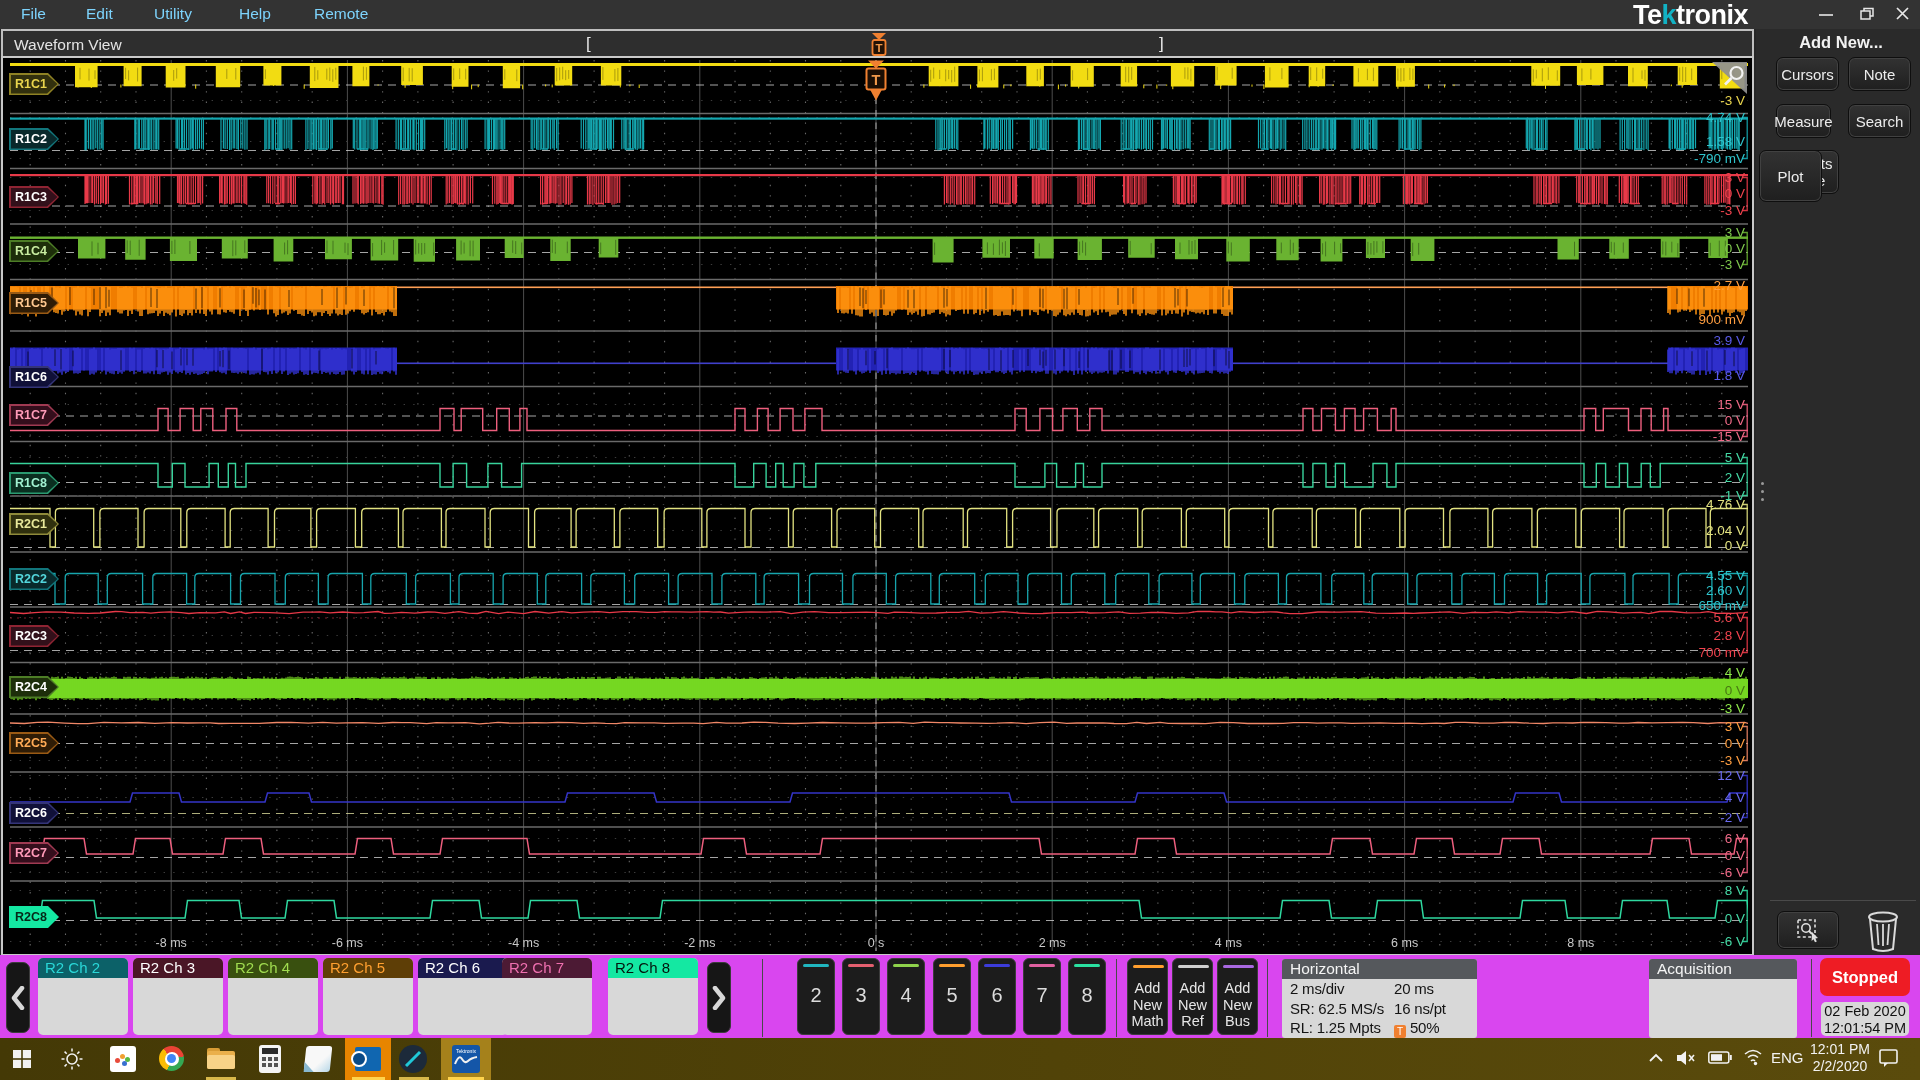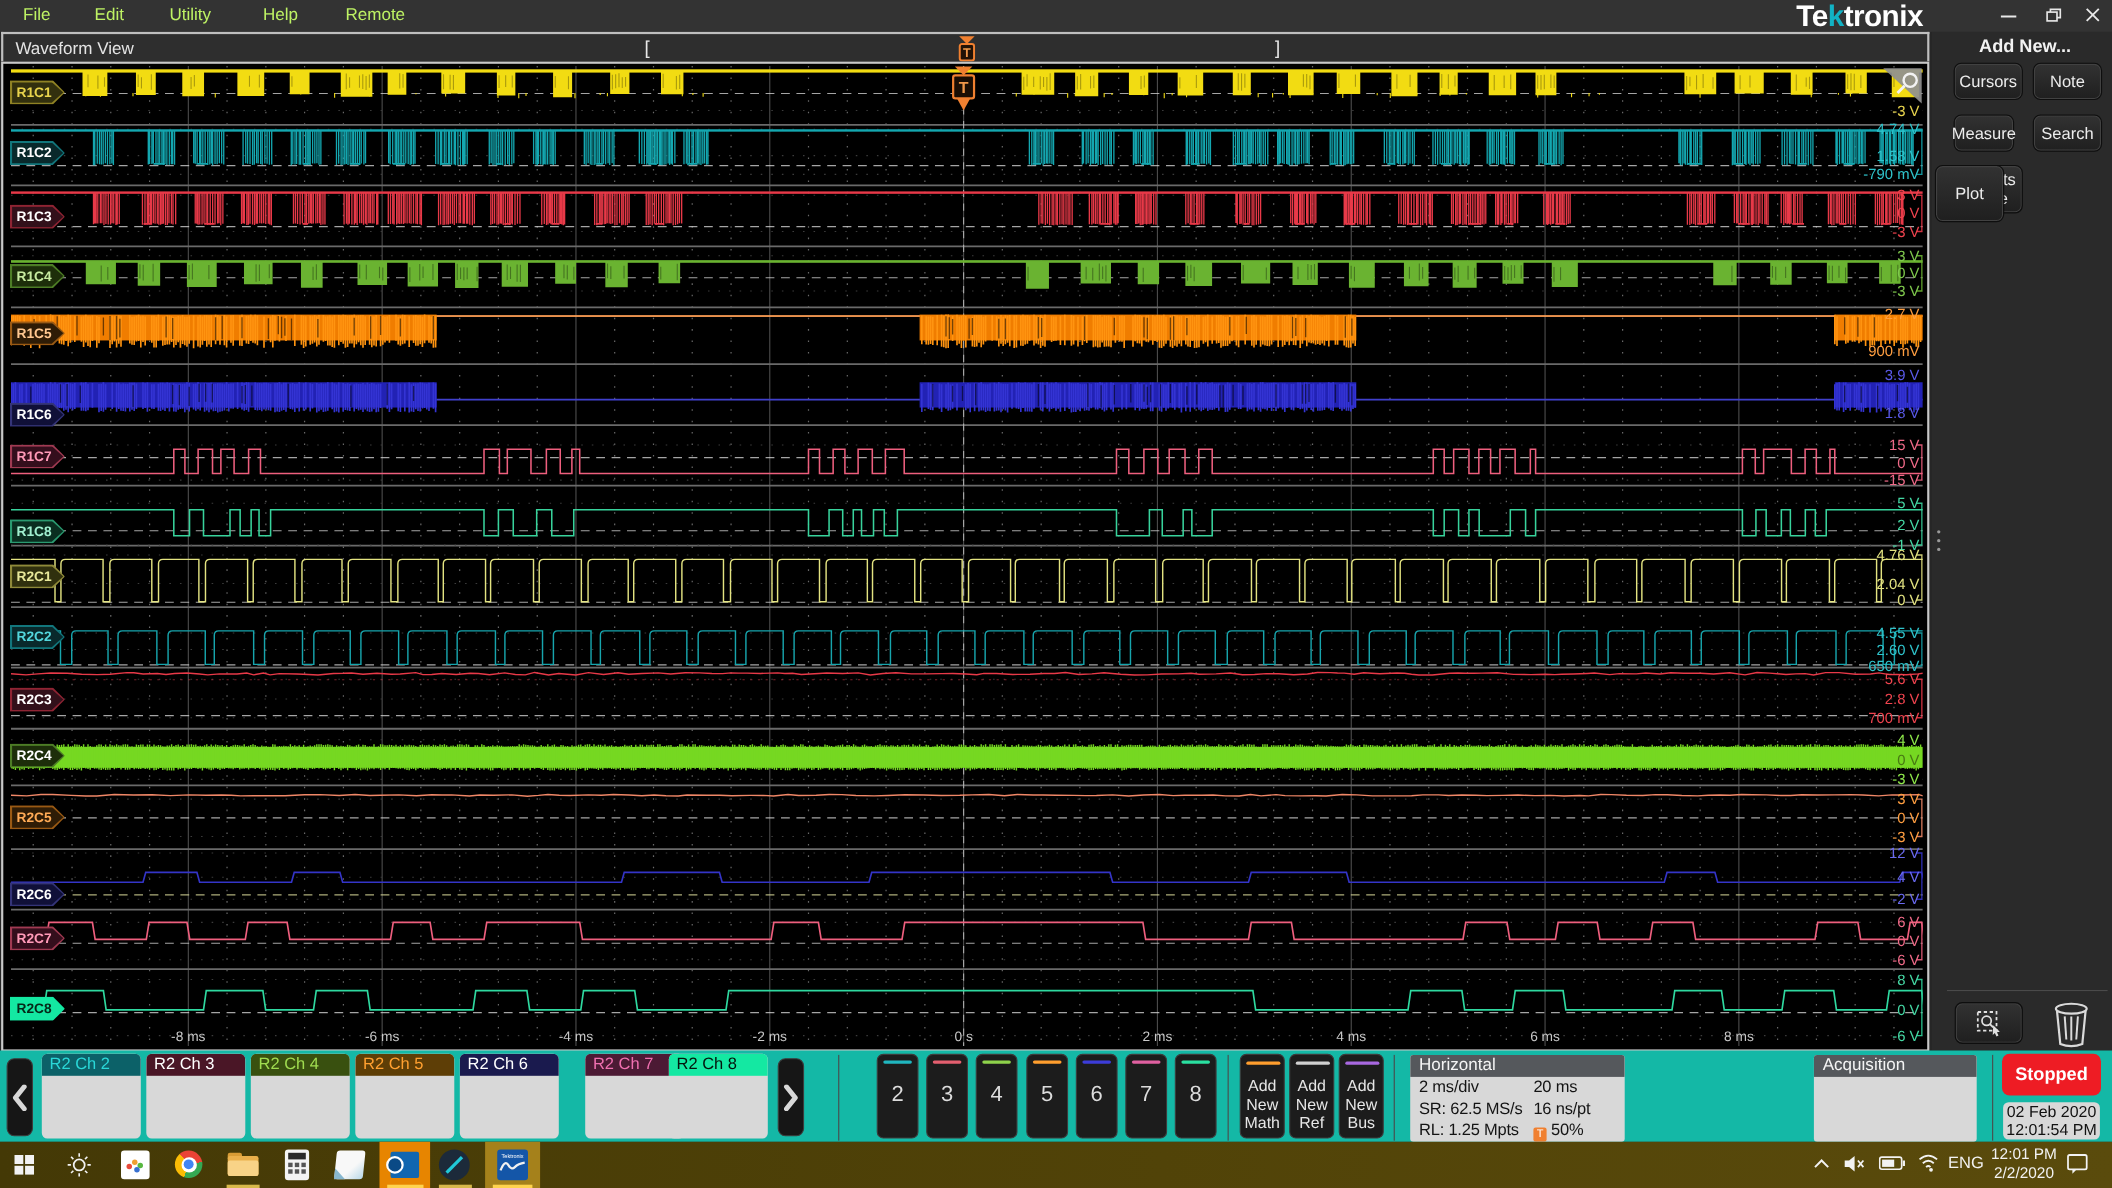--- a/index.html
+++ b/index.html
@@ -1,24 +1,24 @@
 <!DOCTYPE html>
 <html><head><meta charset="utf-8"><style>
 *{margin:0;padding:0;box-sizing:border-box}
 html,body{width:1920px;height:1080px;overflow:hidden;background:#262626;font-family:"Liberation Sans",sans-serif}
 .abs{position:absolute}
 #menubar{left:0;top:0;width:1920px;height:29px;background:#333333}
-.menuitem{position:absolute;top:5px;color:#bef264;font-size:15.5px}
+.menuitem{position:absolute;top:5px;color:#7dd3fc;font-size:15.5px}
 #logo{position:absolute;left:1633px;top:0px;color:#fff;font-size:27px;font-weight:bold;letter-spacing:-0.5px}
 #wfheader{left:1px;top:29px;width:1753px;height:26.5px;background:#2e2e2e;border:2px solid #bfbfbf;border-bottom:none}
 #wfheader .t{position:absolute;left:11px;top:5px;color:#e4e4e4;font-size:15.5px}
 #plotwrap{left:1px;top:55.5px;width:1753px;height:900px;background:#000;border:2.5px solid #c8c8c8}
 #rightpanel{left:1756px;top:29px;width:164px;height:926px;background:#2a2a2a}
 .rbtn{position:absolute;background:linear-gradient(#323232,#1f1f1f);border:1px solid #0e0e0e;box-shadow:inset 0 0 0 1px #414141;border-radius:7px;color:#ececec;font-size:15px;display:flex;align-items:center;justify-content:center;text-align:center;line-height:17px}
-#bottombar{left:0;top:955px;width:1920px;height:83px;background:#14b8a6}
+#bottombar{left:0;top:955px;width:1920px;height:83px;background:#d946ef}
 .navbtn{position:absolute;top:7px;width:24px;height:71px;background:#161616;border:1px solid #3c3c3c;border-radius:7px;color:#d8d8d8;display:flex;align-items:center;justify-content:center;font-size:27px;font-weight:bold}
 .chtab{position:absolute;top:3px;width:90px;height:77px;border-radius:5px;overflow:hidden;background:#d8d8d8}
 .chtab .hd{height:20px;font-size:15px;padding-left:7px;line-height:20px}
 .numbtn{position:absolute;top:3px;width:38px;height:77px;background:#1c1c1c;border:1px solid #3c3c3c;border-radius:6px;color:#dcdcdc;font-size:20px;text-align:center;line-height:72px}
 .numbtn .cl{position:absolute;left:5px;top:5px;width:26px;height:3px;border-radius:2px}
 .addbtn{position:absolute;top:3px;width:41px;height:77px;background:#1c1c1c;border:1px solid #3c3c3c;border-radius:6px;color:#e6e6e6;font-size:14.5px;text-align:center;line-height:16.5px;padding-top:21px}
 .addbtn .cl{position:absolute;left:5px;top:6px;width:31px;height:3px;border-radius:2px}
 .panel{position:absolute;top:4px;height:79px;background:#d8d8d8;border-radius:3px;overflow:hidden}
 .panel .hd{height:20px;background:#55585c;color:#f4f4f4;font-size:15.5px;padding-left:8px;line-height:20px}
 .panel .bd{font-size:15px;color:#141414;padding:1px 8px;letter-spacing:-0.2px}
@@ -281,21 +281,21 @@
     </div>
 <div class="chtab" style="left:228px">
       <div class="hd" style="background:#39500f;color:#a0dc50">R2 Ch 4</div>
     </div>
 <div class="chtab" style="left:323px">
       <div class="hd" style="background:#5e3e06;color:#ffa030">R2 Ch 5</div>
     </div>
 <div class="chtab" style="left:418px">
       <div class="hd" style="background:#1a1a4e;color:#ffffff">R2 Ch 6</div>
     </div>
-<div class="chtab" style="left:532px">
+<div class="chtab" style="left:502px">
       <div class="hd" style="background:#4c1a34;color:#f070b0">R2 Ch 7</div>
     </div>
 <div class="chtab" style="left:608px">
       <div class="hd" style="background:#14e8a2;color:#04140c">R2 Ch 8</div>
     </div>
   <div class="navbtn" style="left:707px">
       <svg width="14" height="24" viewBox="0 0 14 24">
         <path d="M3,2 L11,12 L3,22" stroke="#d8d8d8" stroke-width="4.5" fill="none" stroke-linecap="round" stroke-linejoin="round"></path>
       </svg>
     </div>

